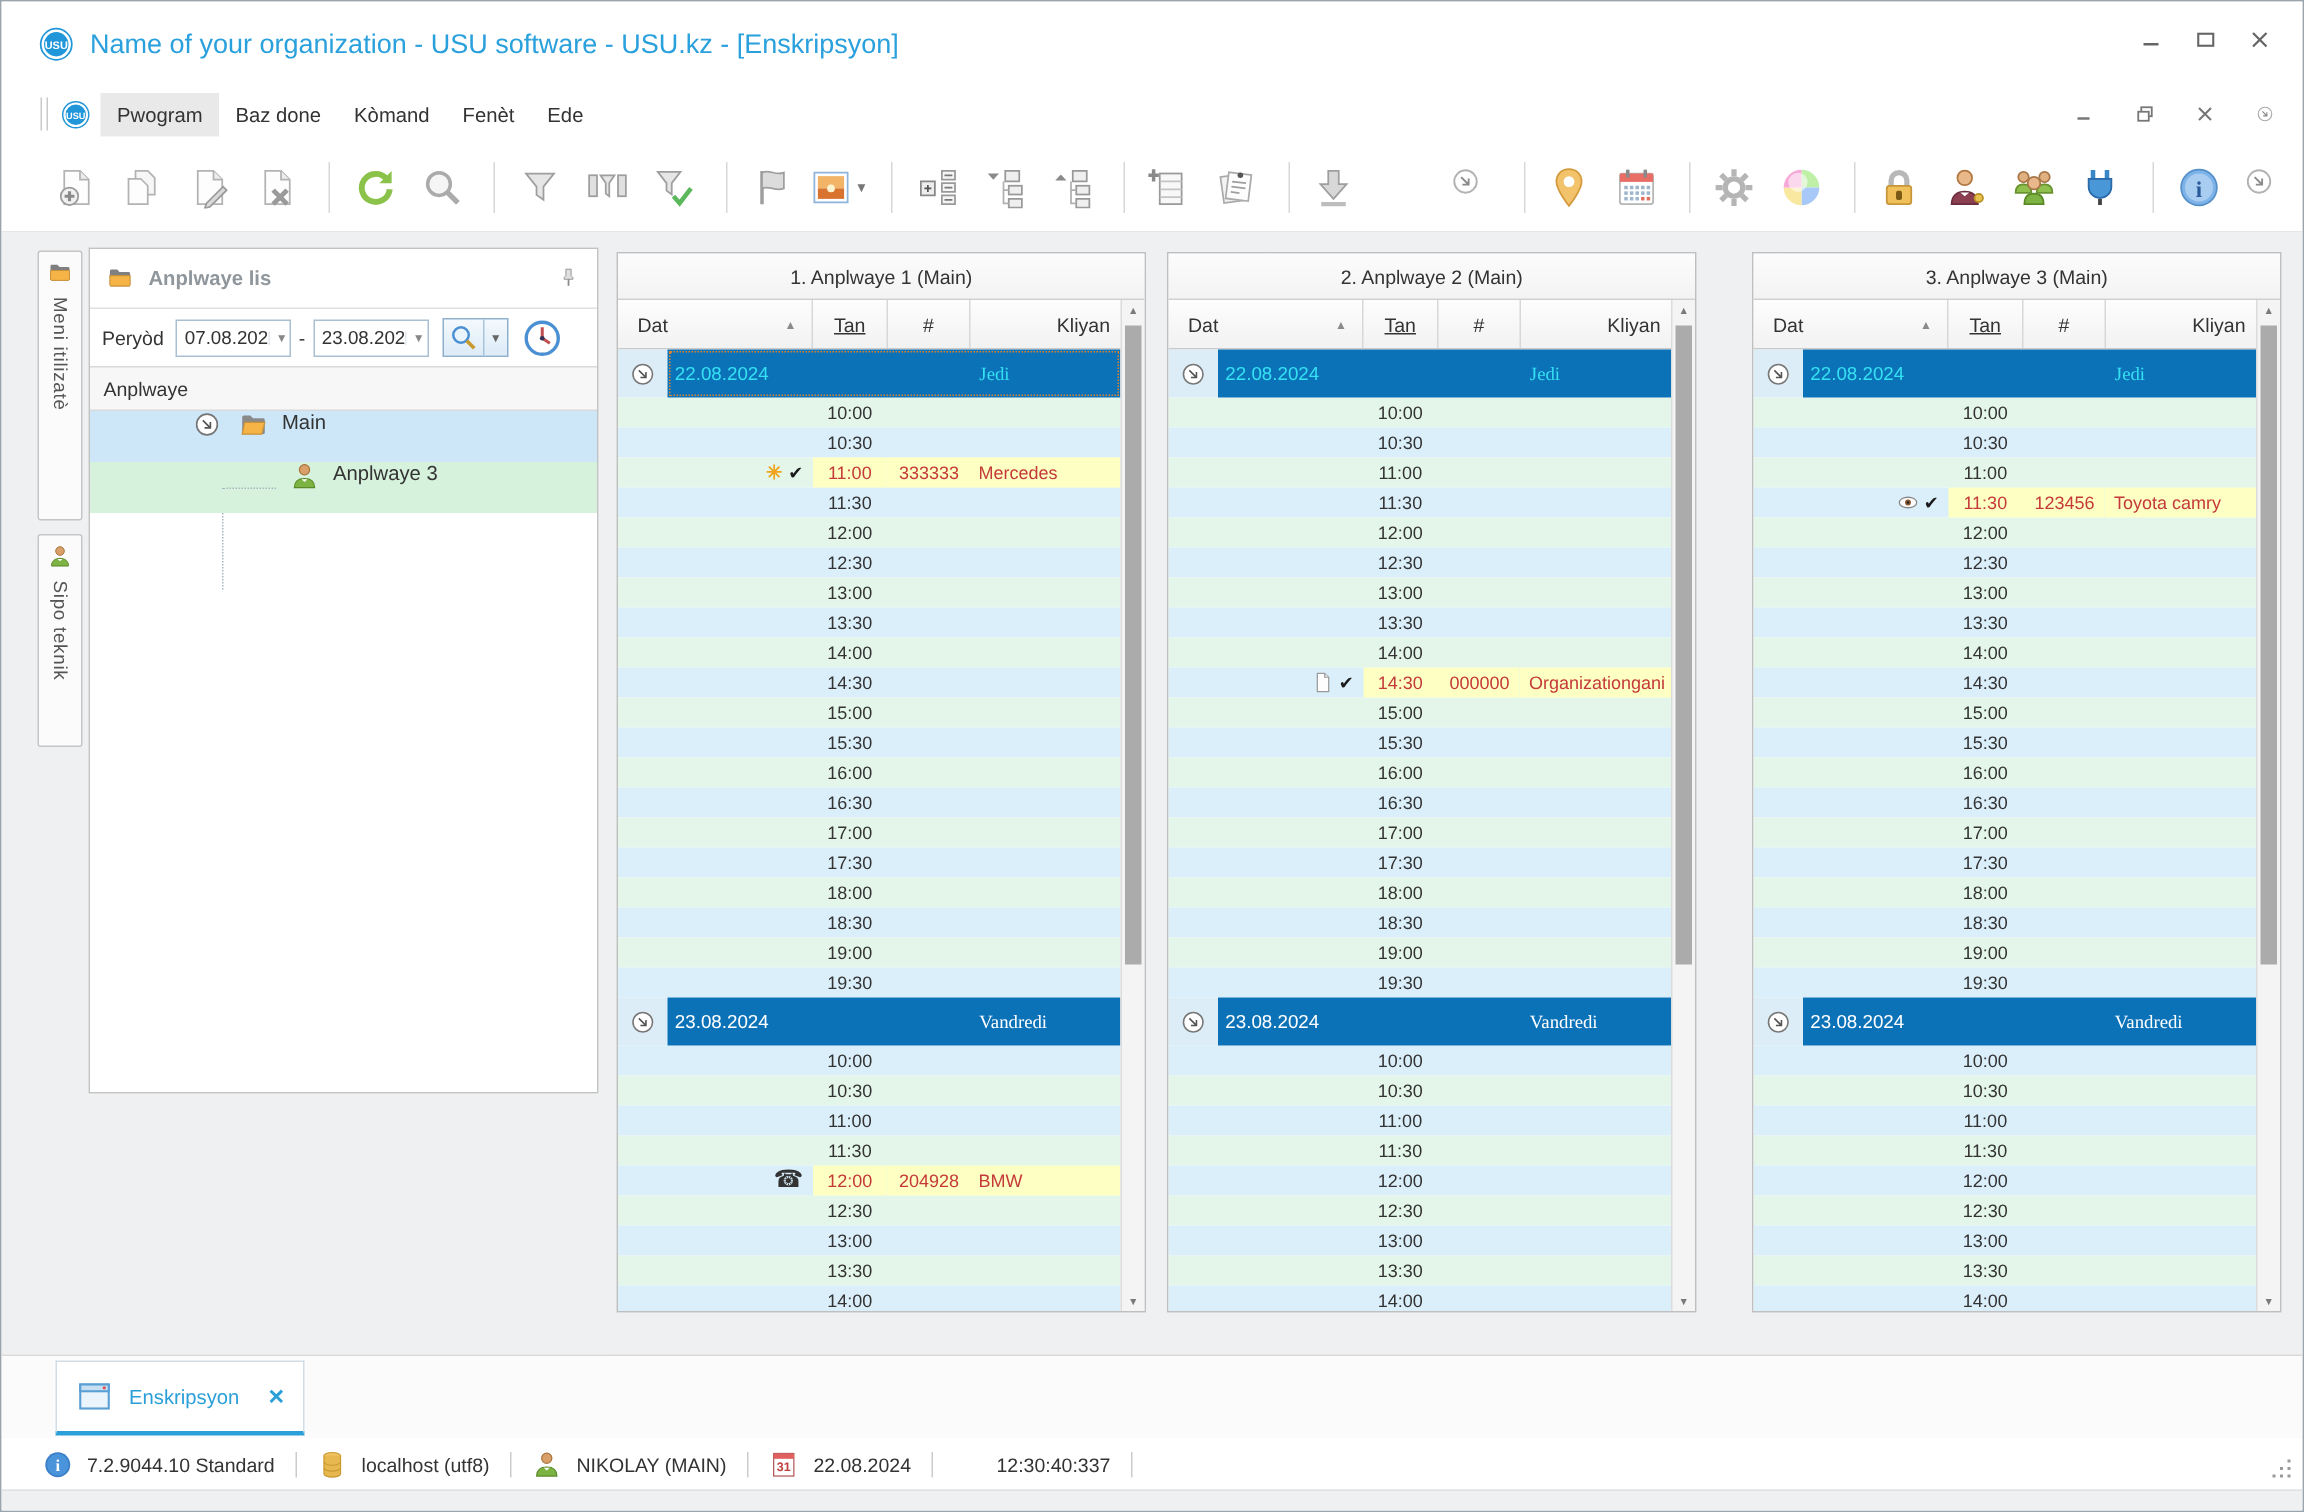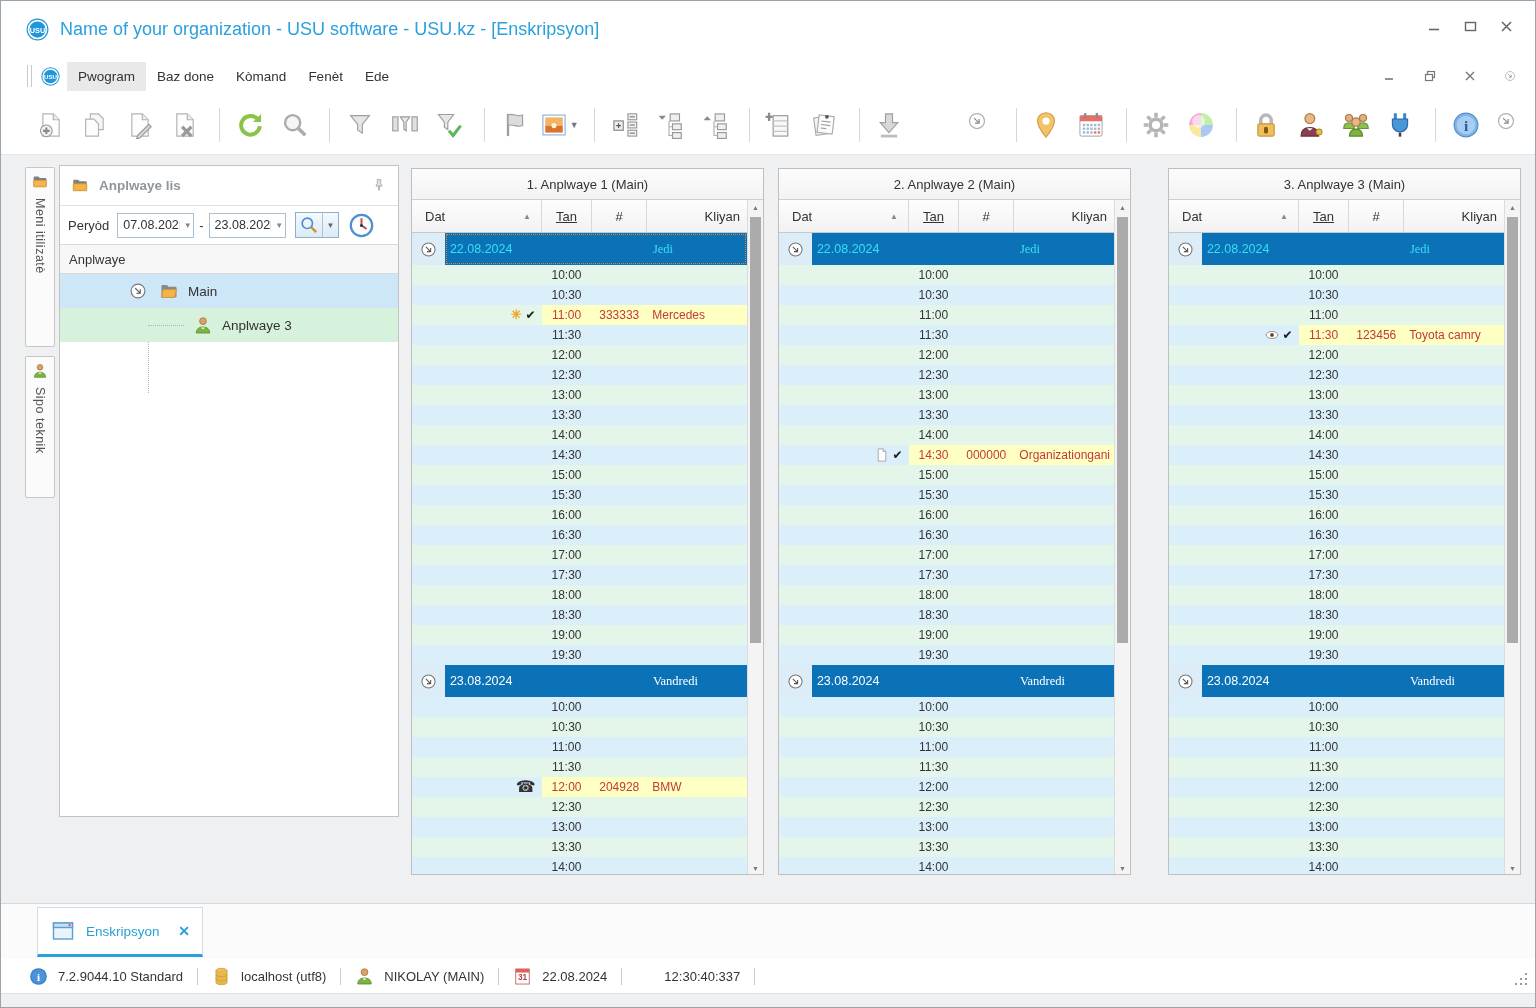--- a/index.html
+++ b/index.html
@@ -34,41 +34,41 @@
   .content { position:absolute; left:0; top:154px; right:0; height:748px; background:#eef0f2; }
 
   
   .side-tabs { position:absolute; left:24px; top:12px; width:32px; }
   .side-tab { width:30px; background:#fbfbfb; border:1px solid #c6c6c6; border-radius:2px; margin-bottom:9px; display:flex; flex-direction:column; align-items:center; padding:6px 0 10px 0; }
   .side-tab .icon { width:18px; height:16px; margin-bottom:8px; }
   .side-tab .icon svg { width:18px; height:16px; }
   .vtext { writing-mode:vertical-lr; font-size:12.5px; color:#555; letter-spacing:.5px; }
 
   
-  .sidebar-panel { position:absolute; left:58px; top:10px; width:340px; height:652px; background:#fff; border:1px solid #c3c3c3; }
+  .sidebar-panel { position:absolute; left:58px; top:10px; width:340px; height:564px; background:#fff; border:1px solid #c3c3c3; }
   .panel-header { height:40px; display:flex; align-items:center; padding:0 10px; border-bottom:1px solid #e0e0e0; }
   .panel-header .icon { width:20px; height:17px; }
   .panel-header .icon svg { width:20px; height:17px; }
   .panel-title { color:#8f969c; font-weight:bold; font-size:13.5px; margin-left:9px; flex:1; }
   .pin-btn { width:16px; height:16px; }
   .pin-btn svg { width:14px; height:14px; }
   .period-row { height:38px; display:flex; align-items:center; padding:0 8px; gap:5px; }
   .period-label { font-size:13px; color:#333; margin-right:3px; }
   .date-select { width:77px; height:25px; border:1px solid #a9bfd2; background:#fff; display:flex; align-items:center; font-size:12.5px; color:#333; padding-left:5px; overflow:hidden; white-space:nowrap; }
   .date-select .caret { margin-left:auto; font-size:8px; color:#888; padding:0 4px; border-left:1px solid #e2e9f0; }
   .dash { color:#333; font-size:13px; }
   .search-btn { height:26px; display:flex; align-items:center; border:1px solid #8fb0cd; background:linear-gradient(#f4f9fd,#dcebf7); margin-left:4px; }
   .search-btn .icon { width:20px; height:20px; margin:0 3px; }
   .search-btn svg { width:20px; height:20px; }
   .search-btn .caret { font-size:8px; color:#666; padding:0 4px; border-left:1px solid #a9c4da; height:100%; display:flex; align-items:center; }
   .clock-btn { width:27px; height:27px; margin-left:4px; }
   .clock-btn svg { width:27px; height:27px; }
   .tree-header { height:30px; background:#f7f7f7; border-top:1px solid #d9d9d9; border-bottom:1px solid #d9d9d9; font-size:13px; color:#333; display:flex; align-items:center; padding-left:9px; }
   .tree { position:relative; }
-  .tree-row { height:34px; display:flex; align-items:center; font-size:13.5px; color:#333; position:relative; }
+  .tree-row { height:34px; display:flex; align-items:flex-start; font-size:13.5px; color:#333; position:relative; }
   .tree-row.root { background:#cde7f8; padding-left:68px; }
   .tree-row.child { padding-left:133px; }
   .tree-row.bg-g { background:#d7f2dc; }
   .tree-row.bg-b { background:#cde7f8; }
   .tree-row .icon { width:20px; height:19px; margin-right:9px; }
   .tree-row .icon svg { width:20px; height:19px; }
   .tree-row .exp { width:18px; height:18px; margin-right:12px; }
   .tree-row .exp svg { width:18px; height:18px; }
   .tree-connector { position:absolute; left:88px; top:30px; height:89px; border-left:1px dotted #a9b6bf; }
   .tree-row.child::before { content:''; position:absolute; left:88px; top:17px; width:36px; border-top:1px dotted #a9b6bf; }

